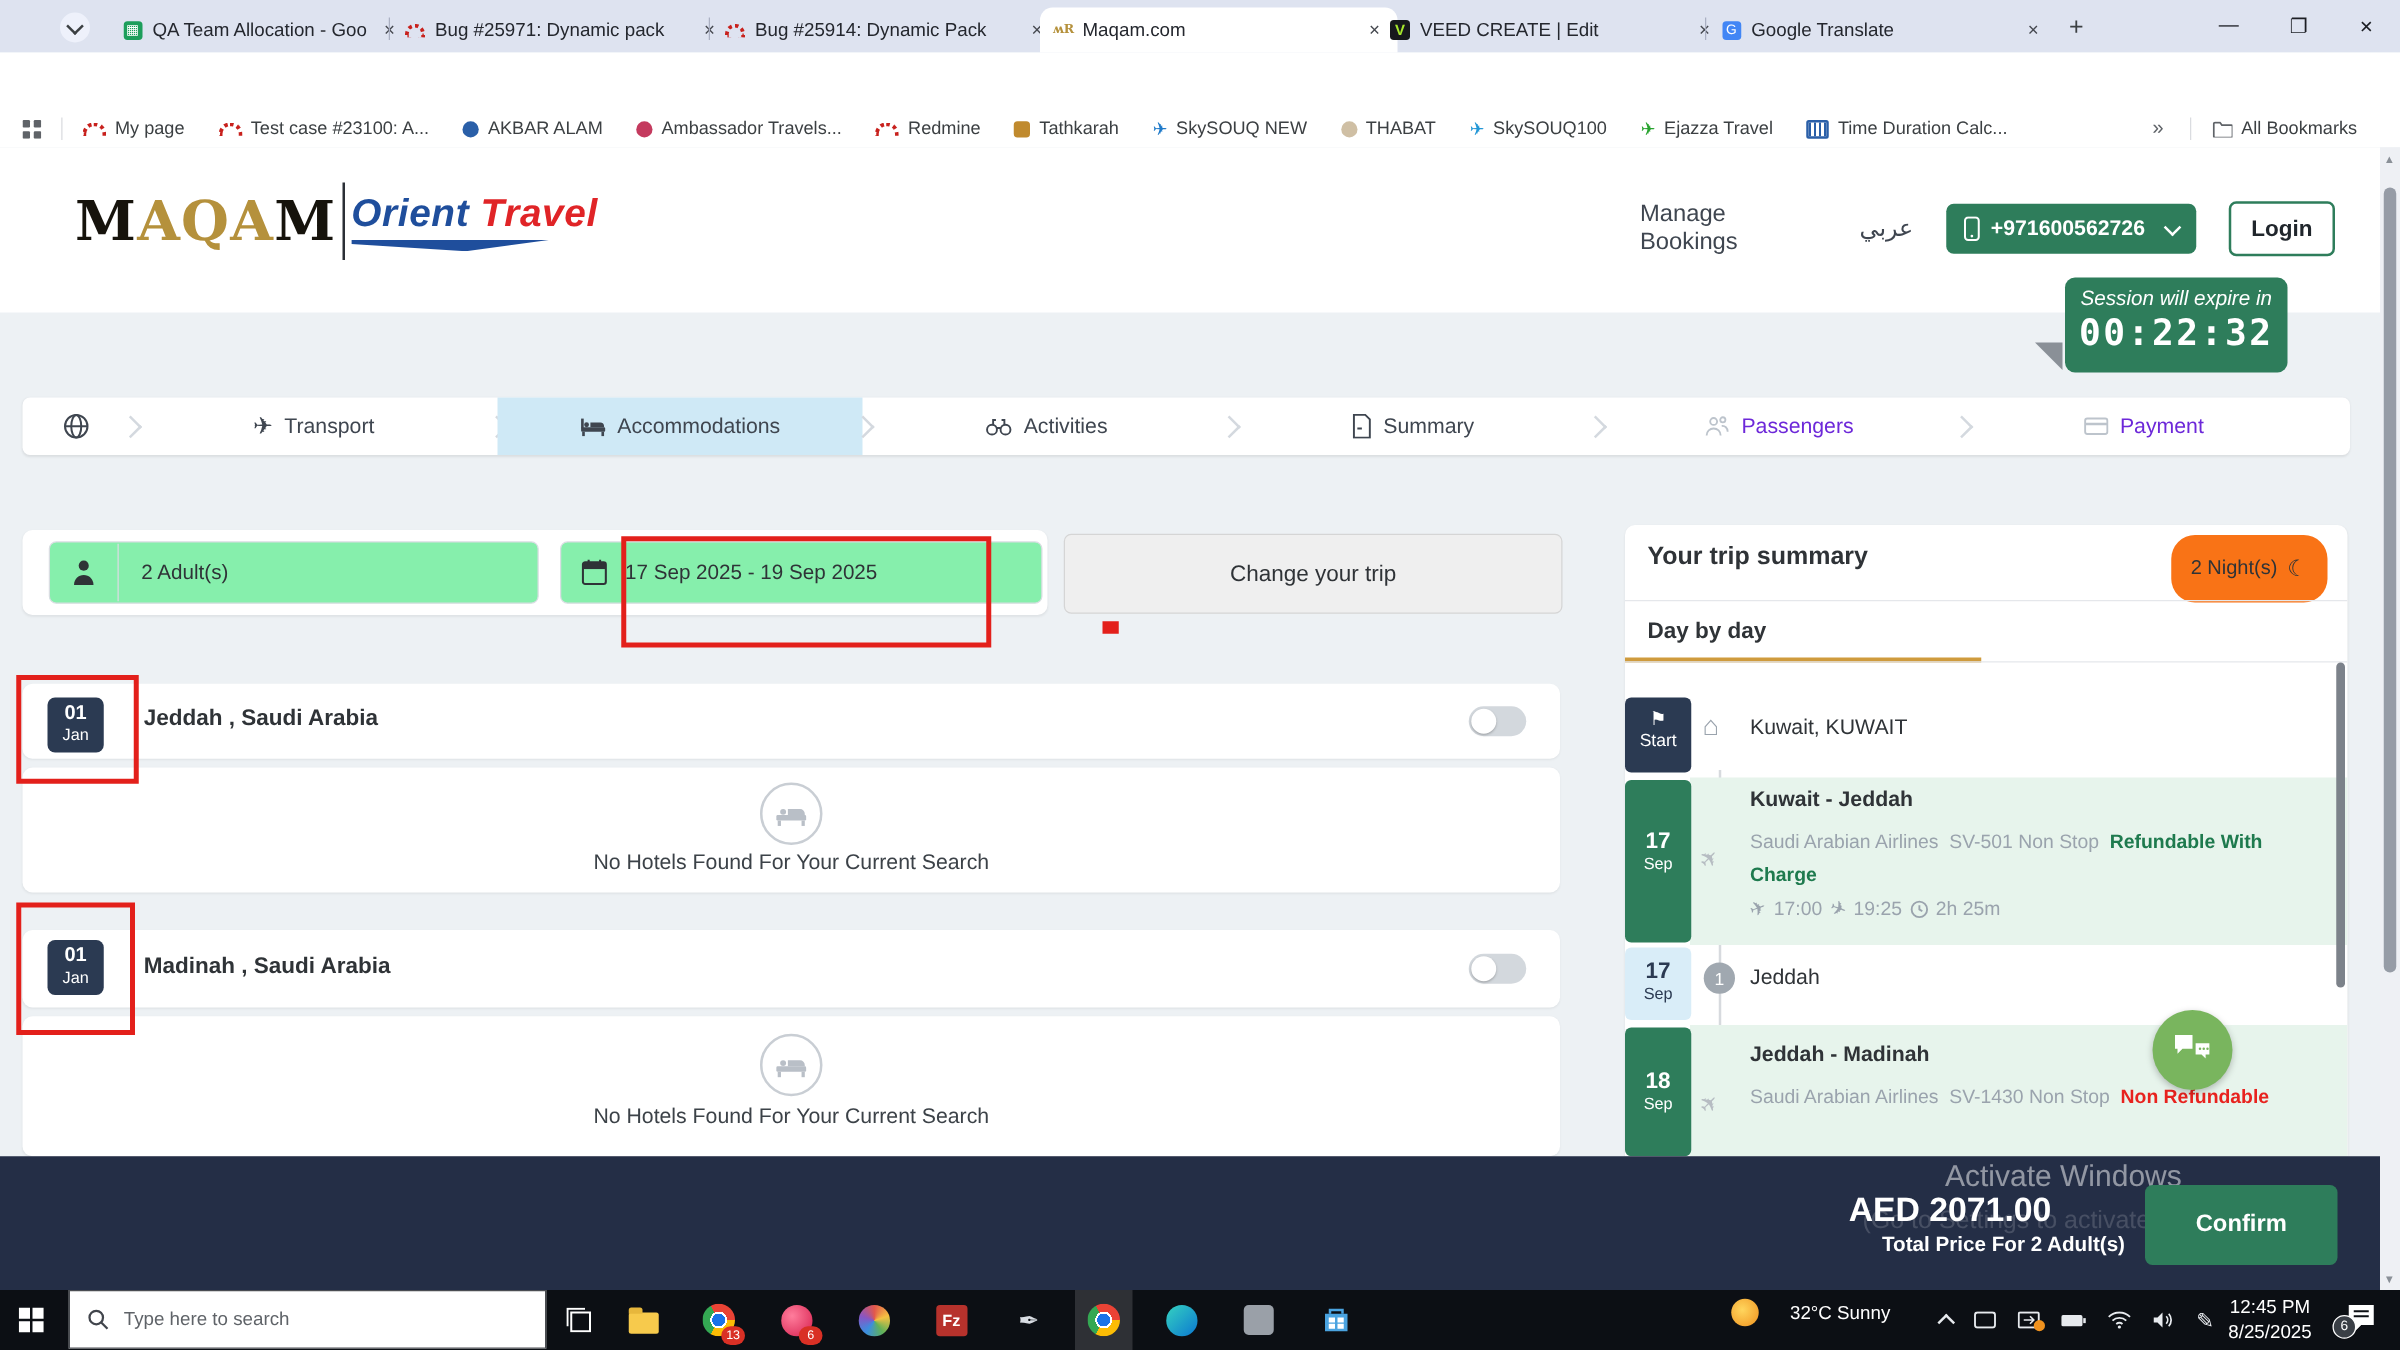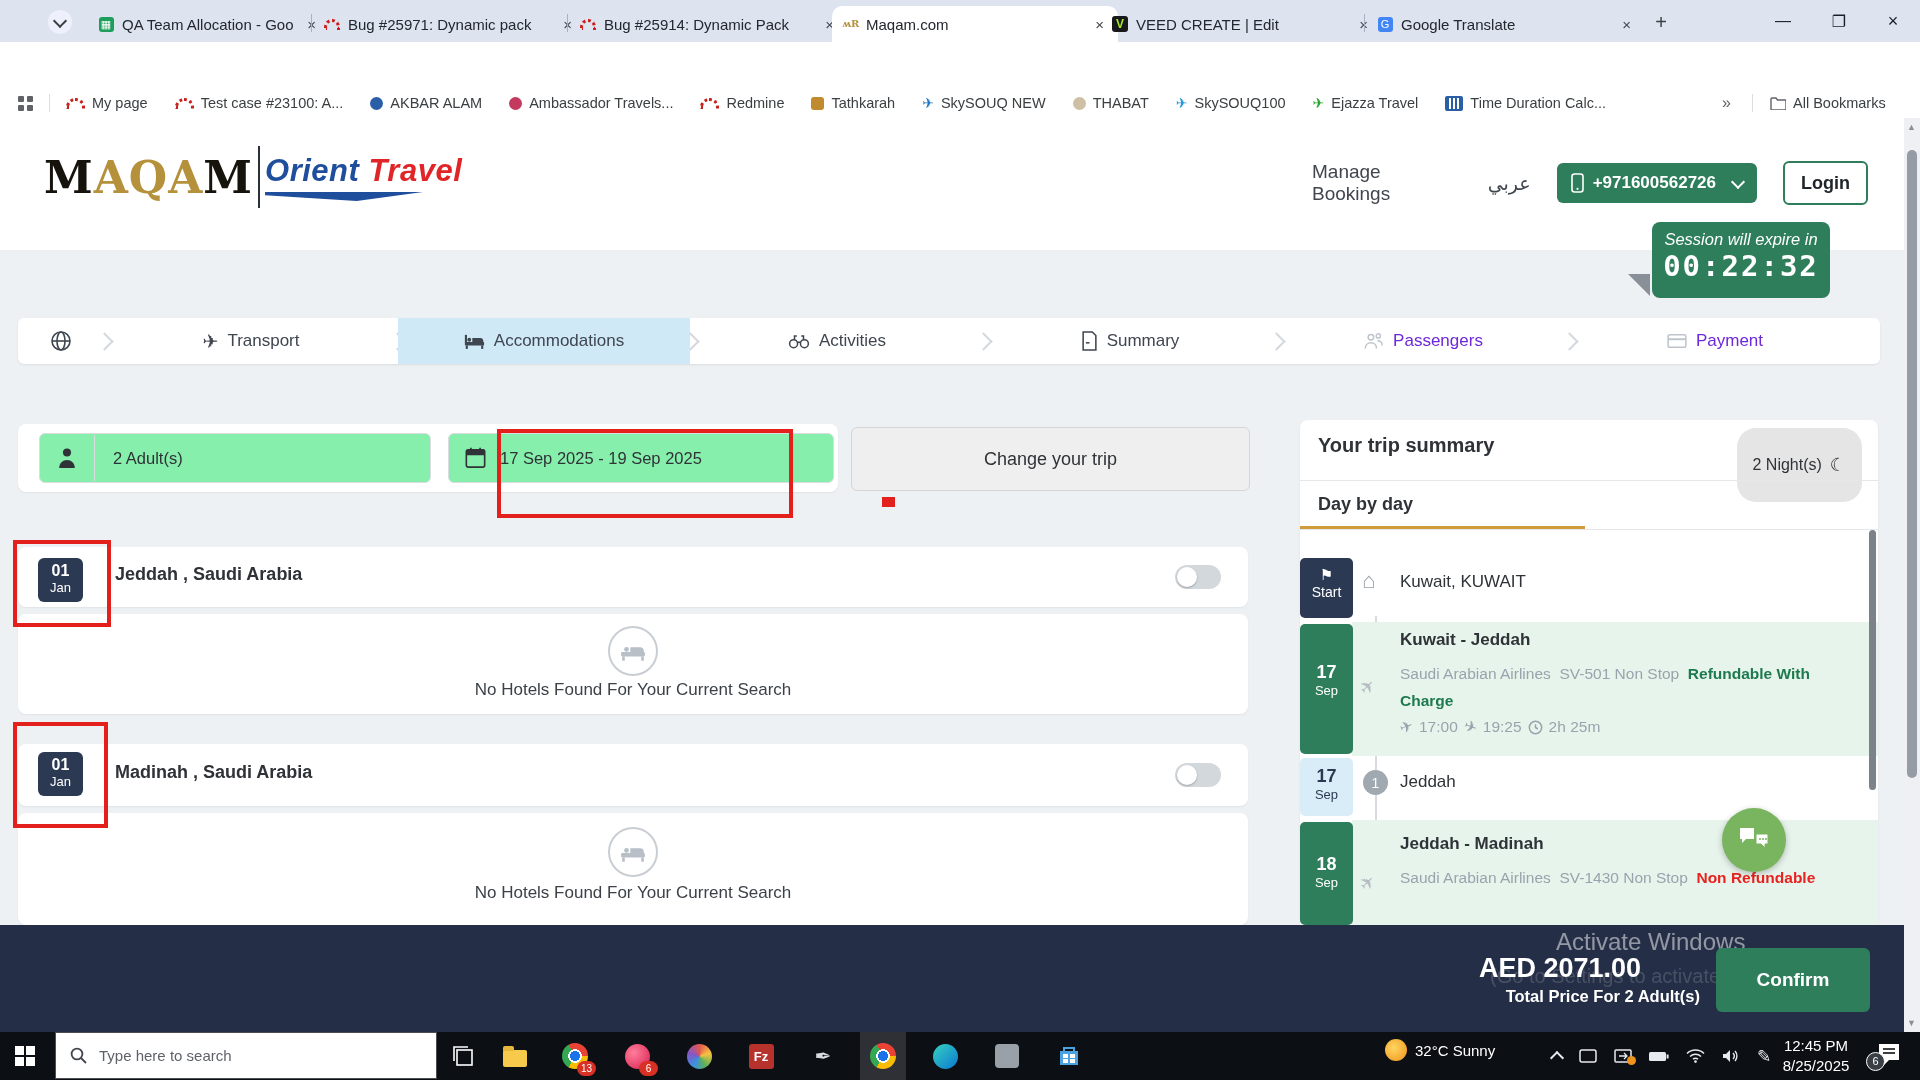--- a/index.html
+++ b/index.html
@@ -68,22 +68,22 @@
   .redbox{border:4px solid #e3201b;z-index:12}
   .toggle{width:46px;height:24px;background:#d3d8dd;border-radius:13px;position:relative}
   .toggle .knob{position:absolute;left:2px;top:2px;width:20px;height:20px;background:#fff;
                 border-radius:50%;box-shadow:0 1px 2px rgba(0,0,0,.25)}
   .datechip{background:#2b3a52;color:#fff;border-radius:6px;text-align:center;z-index:5}
   .bedcircle{width:46px;height:46px;border:2px solid #c9ced4;border-radius:50%;
              display:flex;align-items:center;justify-content:center}
   
   .panel{left:1300px;top:420px;width:578px;height:505px;background:#fff;
          border-radius:8px 8px 0 0;box-shadow:0 1px 2px rgba(0,0,0,.08);overflow:hidden}
-  .pill{background:#e5e5e5;border-radius:19px;font-size:16px;color:#2f3337;
-        display:flex;align-items:center;gap:8px;padding:18px 16px;height:38px}
+  .pill{background:#f97316;border-radius:19px;font-size:16px;color:#2f3337;
+        display:flex;align-items:center;gap:8px;padding:8px 16px;height:38px}
   .goldbar{background:#cf9b3d;height:4px}
   .tchip{width:53px;border-radius:5px;color:#fff;text-align:center;position:absolute;left:0}
   .tchip .d{font-weight:bold;font-size:18px}
   .tchip .m{font-size:13px}
   .grey{color:#9aa3ad}
   .greentxt{color:#1e7a4e}
   .redtxt{color:#e8221e}
   .evgreen{background:#e7f4ec}
   
   .bottombar{left:0;top:925px;width:1904px;height:107px;background:#242e46;z-index:20}
@@ -277,21 +277,21 @@
     <span class="ic">
         <svg width="16" height="13" viewBox="0 0 16 13">
           <path d="M1 2a1 1 0 0 1 1-1h4l1.5 2H15a1 1 0 0 1 1 1v8a1 1 0 0 1-1 1H2a1 1 0 0 1-1-1z" fill="none" stroke="#5f6368" stroke-width="1.4"></path>
         </svg>
       </span>
     <span>All Bookmarks</span>
   </span>
 </div>
 
 <div class="a sitehead">
-  <div class="a flex" style="left:44px;top:28px;gap:5px">
+  <div class="a flex" style="left:60px;top:28px;gap:5px">
     <div class="maqam"><span style="color:#16130c">M</span><span style="color:#b5913c">AQA</span><span style="color:#16130c">M</span></div>
     <div style="width:2px;height:62px;background:#2b2f36"></div>
     <div>
       <div class="orient"><span style="color:#1f4e9c">Orient</span> <span style="color:#e02427">Travel</span></div>
       <div class="swoosh"></div>
     </div>
   </div>
   <div class="a flex" style="left:1312px;top:42px;width:556px;height:46px;justify-content:flex-end;gap:26px">
     <span style="font-size:19px;color:#3f4650">Manage Bookings</span>
     <span style="font-size:19px;color:#3f4650">عربي</span>
@@ -636,21 +636,21 @@
         <path d="M6 6V3h10v3" fill="none" stroke="#4aa3e0" stroke-width="2"></path>
         <g fill="#fff">
           <rect x="5" y="9" width="5" height="4"></rect>
           <rect x="12" y="9" width="5" height="4"></rect>
           <rect x="5" y="14" width="5" height="4"></rect>
           <rect x="12" y="14" width="5" height="4"></rect>
         </g>
       </svg>
     </div>
 
-  <div class="flex" style="position:absolute;left:1385px;height:36px;gap:8px">
+  <div class="flex" style="position:absolute;left:1385px;height:36px;gap:25px">
     <span style="width:22px;height:22px;border-radius:50%;background:radial-gradient(circle at 40% 40%,#ffd65e,#f0921e)"></span>
     <span style="font-size:15px">32°C Sunny</span>
   </div>
   <div class="flex" style="position:absolute;left:1552px;height:48px;gap:17px;color:#e7eaee">
     <span class="chev" style="transform:rotate(-135deg);margin:4px 0 0;color:#e7eaee"></span>
     <span>
         <svg width="18" height="14" viewBox="0 0 18 14">
           <rect x="1" y="1" width="16" height="12" rx="2" fill="none" stroke="#e7eaee" stroke-width="1.5"></rect>
         </svg>
       </span>

